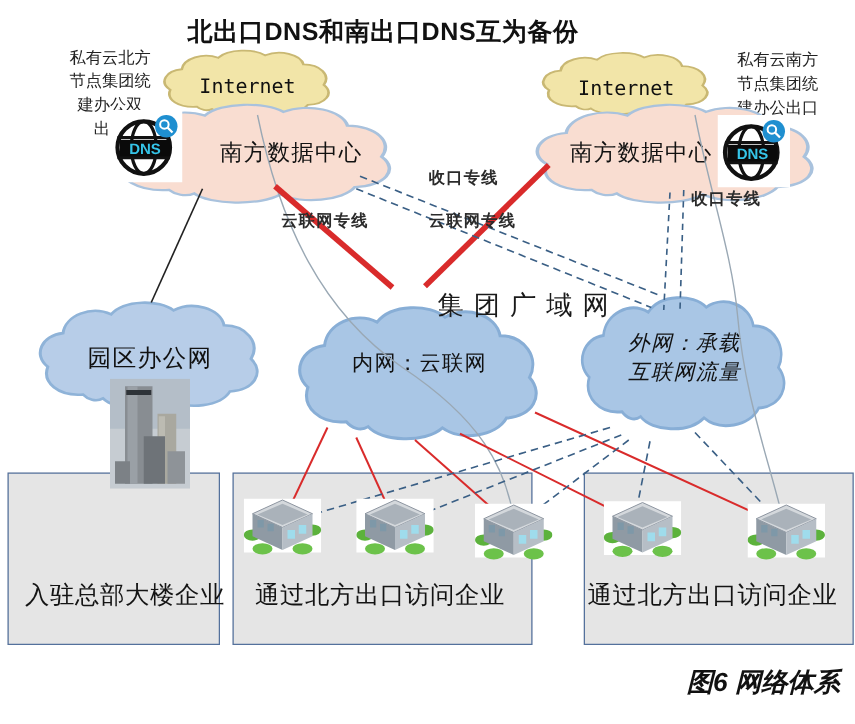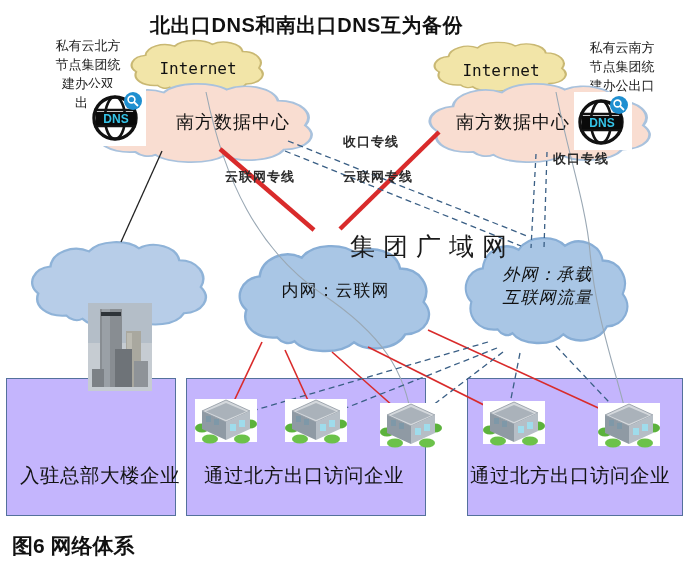--- a/index.html
+++ b/index.html
@@ -4,38 +4,38 @@
 <style>
   html,body{margin:0;padding:0;background:#fff;}
   #stage{
     position:relative;width:684px;height:579px;background:#ffffff;
     font-family:"Liberation Sans",sans-serif;overflow:hidden;
   }
   .abs{position:absolute;}
   .preline{white-space:pre-line;}
   
   .title{left:150px;top:12px;width:400px;font-size:20px;font-weight:bold;color:#111;letter-spacing:.5px;}
-  .caption{left:12px;top:532px;width:660px;text-align:left;font-size:21px;font-weight:bold;color:#111;}
+  .caption{left:12px;top:532px;width:660px;text-align:right;font-size:21px;font-weight:bold;color:#111;font-style:italic;}
   
   .note{font-size:13px;font-weight:normal;color:#222;line-height:19px;text-align:center;}
   .note-n{left:38px;top:36px;width:100px;}
   .note-s{left:574px;top:38px;width:96px;}
   
   .cloud{position:absolute;z-index:10;}
   .cloud>svg{position:absolute;left:0;top:0;width:100%;height:100%;}
   .cloud .cl{position:absolute;width:100%;text-align:center;color:#111;}
   .int-label{font-family:"DejaVu Sans Mono",monospace;font-size:16px;top:21px;color:#333;}
   .dc-label{font-size:18px;top:30px;letter-spacing:1px;}
   .campus-label{font-size:19px;top:36px;letter-spacing:1px;}
   .gray-label{font-size:17px;color:#8d8d8d;letter-spacing:1px;line-height:23px;}
-  .wan-title{left:350px;top:230px;font-size:25px;color:#1a1a1a;letter-spacing:8px;z-index:35;}
+  .wan-title{left:350px;top:230px;font-size:21px;color:#1a1a1a;letter-spacing:8px;z-index:35;}
   
   .linelabel{font-size:13px;font-weight:600;color:#2b2b2b;z-index:50;letter-spacing:1px;padding-left:47px;}
   
-  .bbox{position:absolute;top:378px;height:138px;background:#c4b5fd;border:1.6px solid #54719c;box-sizing:border-box;z-index:5;}
+  .bbox{position:absolute;top:378px;height:138px;background:#e5e5e5;border:1.6px solid #54719c;box-sizing:border-box;z-index:5;}
   .bbox .blabel{position:absolute;bottom:26px;font-size:19.5px;color:#141414;letter-spacing:.5px;white-space:nowrap;}
   
   .dnsicon{z-index:40;}
   .bphoto{z-index:25;}
   .bldg{z-index:40;}
   #wires{position:absolute;left:0;top:0;width:684px;height:579px;z-index:30;pointer-events:none;}
 </style>
 </head>
 <body>
 
@@ -76,20 +76,21 @@
     <svg viewBox="0 0 200 120" preserveAspectRatio="none">
         <path d="M43,98 C22,100 8,86 13,70 C0,58 8,38 26,36 C28,18 50,8 67,17 C78,2 108,2 120,13 C136,3 160,11 163,28 C182,28 194,46 186,62 C198,76 188,94 168,95 C160,110 132,114 118,103 C104,116 70,114 60,102 C54,106 47,103 43,98 Z" fill="#f9ddd1" stroke="#a9c2dd" stroke-width="2.4"></path>
       </svg>
     <div class="cl dc-label" style="left:-28px;">南方数据中心</div>
   </div>
 
   <div class="cloud" style="left:26px;top:238px;width:188px;height:95px;">
     <svg viewBox="0 0 200 120" preserveAspectRatio="none">
         <path d="M43,98 C22,100 8,86 13,70 C0,58 8,38 26,36 C28,18 50,8 67,17 C78,2 108,2 120,13 C136,3 160,11 163,28 C182,28 194,46 186,62 C198,76 188,94 168,95 C160,110 132,114 118,103 C104,116 70,114 60,102 C54,106 47,103 43,98 Z" fill="#b7cde8" stroke="#8fb3d8" stroke-width="2.6"></path>
       </svg>
+    <div class="cl campus-label">园区办公网</div>
   </div>
 
   <div class="cloud" style="left:233px;top:241px;width:205px;height:118px;">
     <svg viewBox="0 0 200 120" preserveAspectRatio="none">
         <path d="M43,98 C22,100 8,86 13,70 C0,58 8,38 26,36 C28,18 50,8 67,17 C78,2 108,2 120,13 C136,3 160,11 163,28 C182,28 194,46 186,62 C198,76 188,94 168,95 C160,110 132,114 118,103 C104,116 70,114 60,102 C54,106 47,103 43,98 Z" fill="#a9c6e5" stroke="#88aed6" stroke-width="2.4"></path>
       </svg>
     <div class="cl gray-label" style="top:38px;">内网：云联网</div>
   </div>
 
   <div class="cloud" style="left:460px;top:233px;width:175px;height:118px;font-style:italic;">

